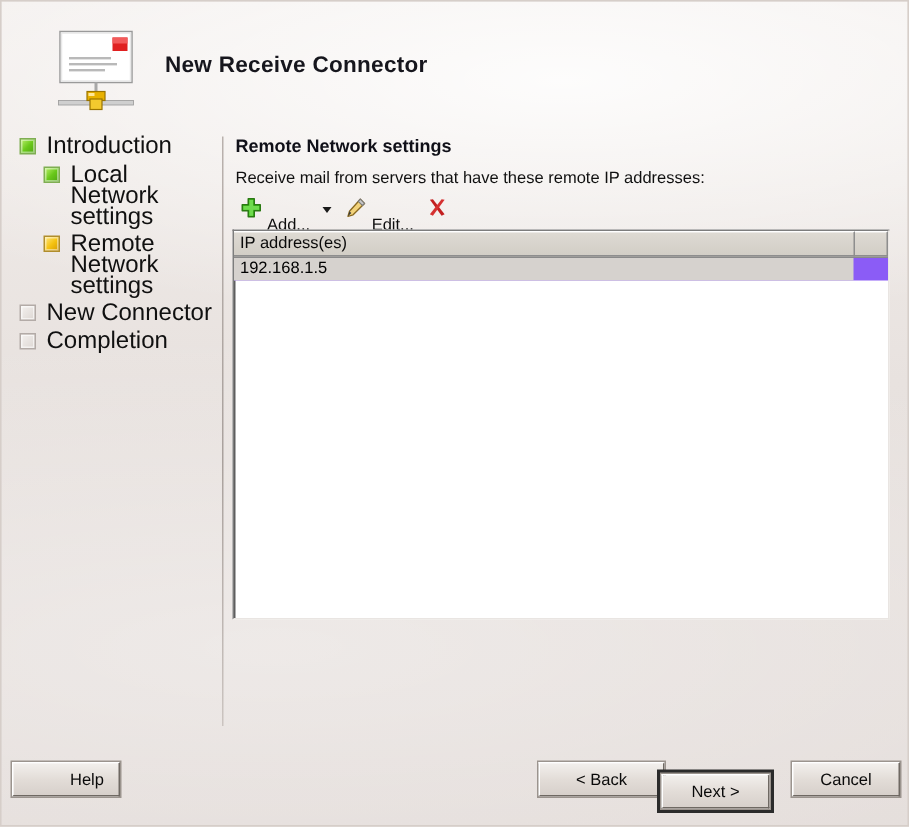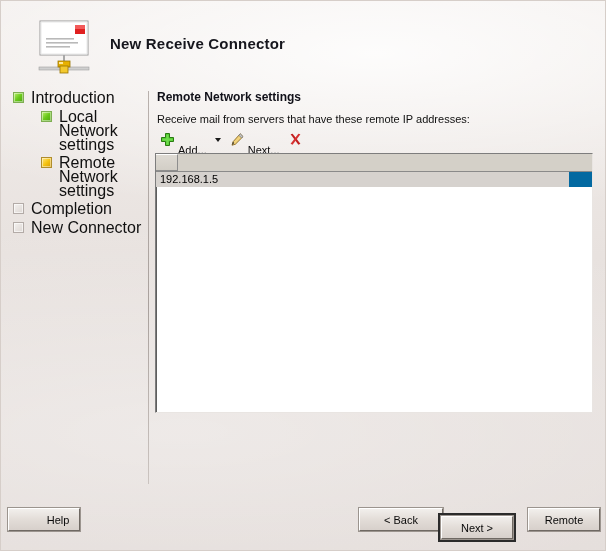--- a/index.html
+++ b/index.html
@@ -63,21 +63,21 @@
     background: linear-gradient(180deg, #b9b1ad 0%, #a9a19d 55%, #cbc4c0 100%);
   }
   .nav-item {
     position: relative;
     display: flex;
     align-items: flex-start;
     padding: 2px 4px 2px 12px;
     min-height: 15px;
     line-height: 14px;
   }
-  .nav-item.sub { padding-left: 40px; }
+  .nav-item.sub { padding-left: 28px; }
   .nav-bullet {
     flex: 0 0 auto;
     width: 11px; height: 11px;
     margin-top: 1px;
     margin-right: 7px;
     box-sizing: border-box;
   }
   .nav-bullet.done {
     background: linear-gradient(135deg, #b9f06a 0%, #69c81a 52%, #4fa513 100%);
     border: 1px solid #7fae52;
@@ -184,21 +184,21 @@
     color: #0a0a0a;
     background: linear-gradient(180deg, #dedad3 0%, #d2cec6 100%);
     border-right: 1px solid #8e8e8e;
     border-bottom: 1px solid #8e8e8e;
     border-top: 1px solid #ffffff;
     overflow: hidden;
     white-space: nowrap;
   }
   #lv-col-ip { width: 415px; }
   #lv-col-gutter { width: 22px; padding-left: 0; }
-  #lv-rows { background: #0369a1; }
+  #lv-rows { background: #8b5cf6; }
   .lv-row {
     height: 15px;
     line-height: 15px;
     padding-left: 4px;
     font-size: 11px;
     color: #000;
     white-space: nowrap;
   }
   .lv-row.selected {
     background: #d6d2ce;
@@ -280,26 +280,26 @@
       <span class="nav-label">Local Network settings</span>
     </div>
 
     <div class="nav-item sub">
       <span class="nav-bullet current"></span>
       <span class="nav-label">Remote Network settings</span>
     </div>
 
     <div class="nav-item">
       <span class="nav-bullet pending"></span>
-      <span class="nav-label">Completion</span>
+      <span class="nav-label">New Connector</span>
     </div>
 
     <div class="nav-item">
       <span class="nav-bullet pending"></span>
-      <span class="nav-label">New Connector</span>
+      <span class="nav-label">Completion</span>
     </div>
 
   </div>
 
   <div id="divider"></div>
 
   <div id="content">
 
     <div id="section-title">Remote Network settings</div>
     <div id="instruction">Receive mail from servers that have these remote IP addresses:</div>
@@ -321,45 +321,46 @@
       </div>
 
       <div class="tool-btn">
         <span>
           <svg width="15" height="15" viewBox="0 0 15 15">
             <path d="M10.2 1.8 L13.0 4.6 L5.4 12.2 L2.0 13.2 L3.0 9.8 Z" fill="#f2d27a" stroke="#8a6a22" stroke-width="0.9" stroke-linejoin="round"></path>
             <path d="M10.2 1.8 L13.0 4.6 L11.6 6.0 L8.8 3.2 Z" fill="#c9c9c9" stroke="#7b7b7b" stroke-width="0.8"></path>
             <path d="M2.0 13.2 L3.0 9.8 L4.2 11.0 Z" fill="#3a3a3a"></path>
           </svg>
         </span>
-        <span class="tool-label">Next...</span>
+        <span class="tool-label">Edit...</span>
       </div>
 
       <div class="tool-btn">
         <span>
           <svg width="15" height="15" viewBox="0 0 15 15">
             <path d="M2.6 2.2 L4.6 1.8 L12.4 11.8 L10.4 12.8 Z" fill="#c21f1f"></path>
             <path d="M12.4 2.2 L10.4 1.8 L2.6 11.8 L4.6 12.8 Z" fill="#d53030"></path>
           </svg>
         </span>
       </div>
 
     </div>
 
     <div id="listview">
       <div id="lv-header">
+        <div class="lv-col" id="lv-col-ip">IP address(es)</div>
         <div class="lv-col" id="lv-col-gutter"></div>
       </div>
       <div id="lv-rows">
         <div class="lv-row selected">192.168.1.5</div>
       </div>
     </div>
 
   </div>
 
   <div id="footer">
     <div class="btn" id="btn-help">Help</div>
     <div class="btn" id="btn-back">&lt; Back</div>
     <div class="btn default" id="btn-next">Next &gt;</div>
-    <div class="btn" id="btn-cancel">Remote</div>
+    <div class="btn" id="btn-cancel">Cancel</div>
   </div>
 
 </div>
 
 </body></html>

